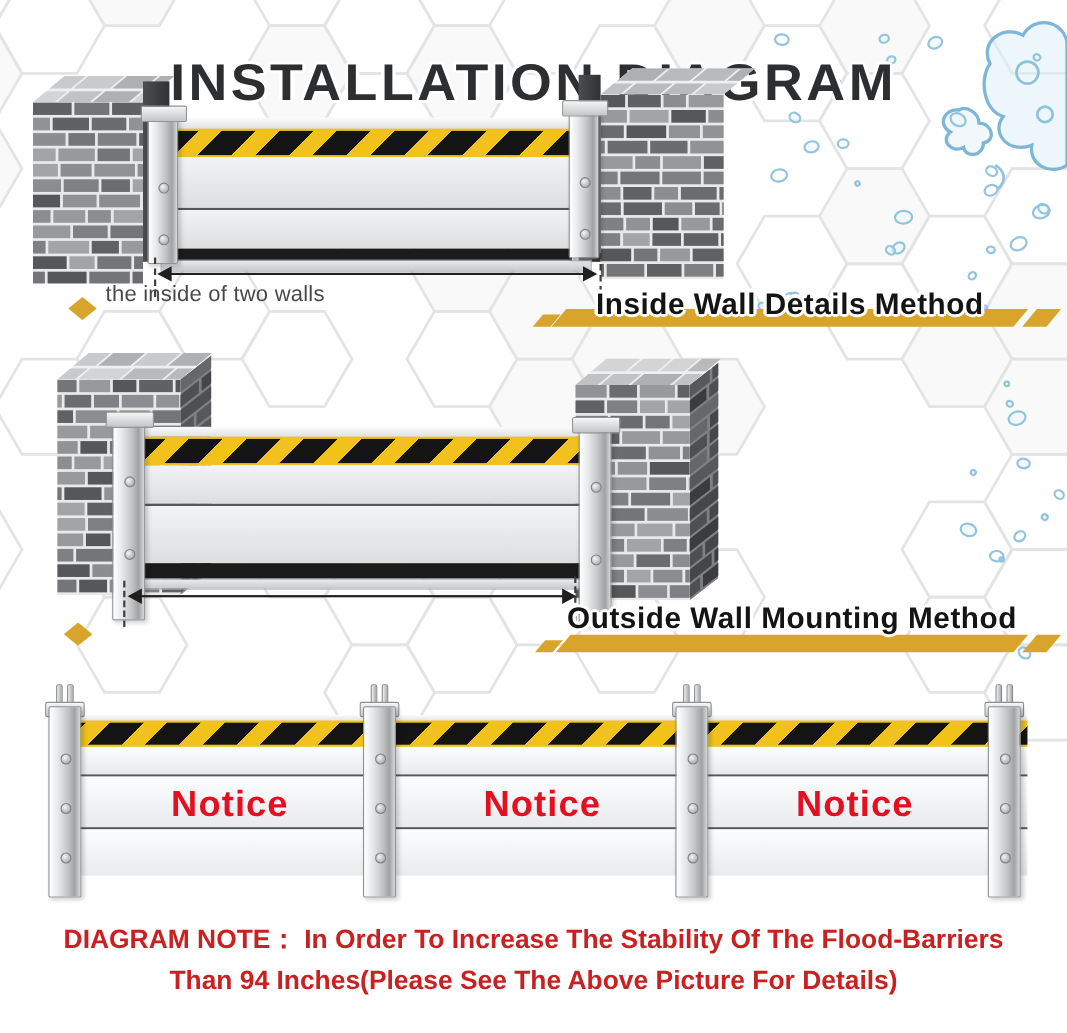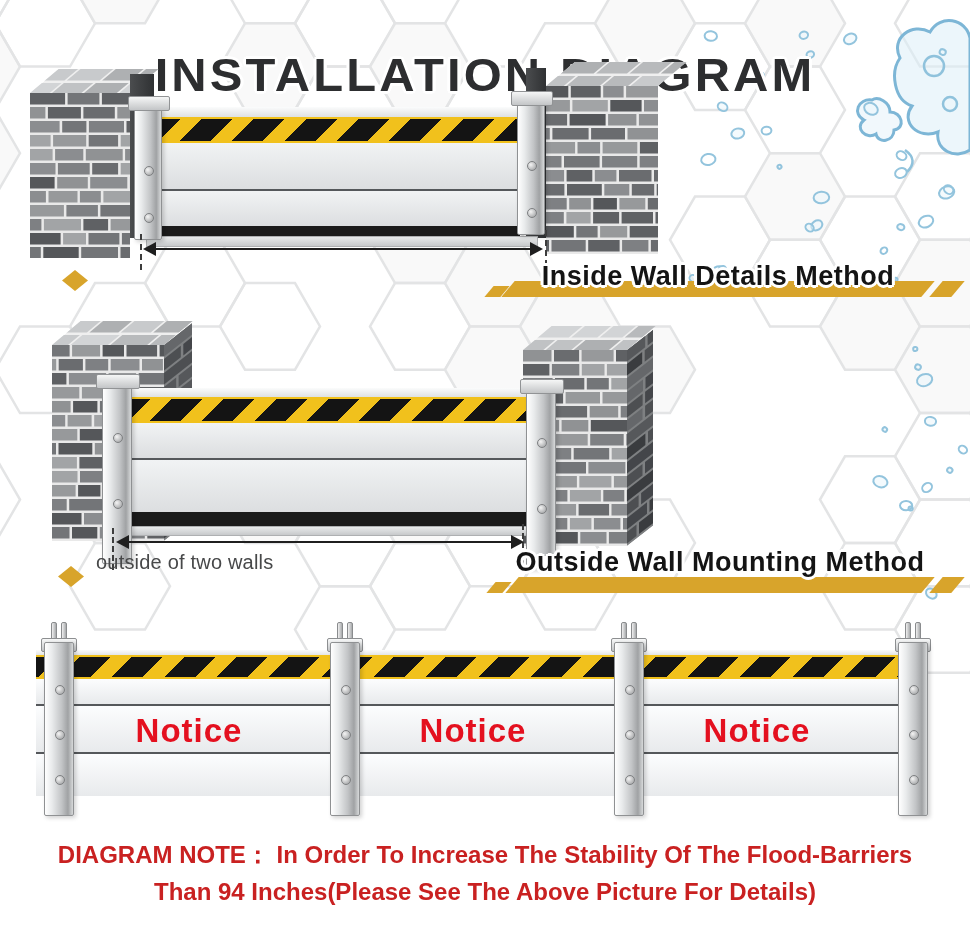--- a/index.html
+++ b/index.html
@@ -354,20 +354,21 @@
     <div class="guide" style="left:545px;top:230px;height:36px"></div>
     <div class="dim" style="left:143px;top:241px;width:400px">
       <span class="ah ah-l"></span>
       <span class="dim-line"></span>
       <span class="ah ah-r"></span>
     </div>
   </div>
 
   <span class="diamond" style="left:62px;top:270px"></span>
   <div class="caption" style="left:96px;top:257px">
+    <div>the inside of two walls</div>
   </div>
   <div class="banner-bar" style="left:489px;top:286px;width:16px;height:11px"></div>
   <div class="banner-bar" style="left:508px;top:281px;width:420px;height:16px"></div>
   <div class="banner-bar" style="left:936px;top:281px;width:22px;height:16px"></div>
   <div class="banner-text" style="left:508px;top:261px;width:420px">Inside Wall Details Method</div>
 
   <div class="abs">
     <div class="wall-top" style="left:52px;top:321px;width:112px;height:24px">
       <svg class="bricks" width="112" height="24">
           <rect width="112" height="24" fill="#efefef"></rect>
@@ -599,28 +600,27 @@
     <div class="guide" style="left:522px;top:524px;height:42px"></div>
     <div class="dim" style="left:116px;top:534px;width:408px">
       <span class="ah ah-l"></span>
       <span class="dim-line"></span>
       <span class="ah ah-r"></span>
     </div>
   </div>
 
   <span class="diamond" style="left:58px;top:566px"></span>
   <div class="caption" style="left:96px;top:551px">
-    <div>outside of two walls</div>
   </div>
   <div class="banner-bar" style="left:491px;top:582px;width:16px;height:11px"></div>
   <div class="banner-bar" style="left:512px;top:577px;width:416px;height:16px"></div>
   <div class="banner-bar" style="left:936px;top:577px;width:22px;height:16px"></div>
   <div class="banner-text" style="left:512px;top:547px;width:416px">Outside Wall Mounting Method</div>
 
-  <div class="abs" style="left:36px;top:650px;width:878px;height:146px">
+  <div class="abs" style="left:56px;top:650px;width:878px;height:146px">
     <div class="rail" style="left:0;top:0;width:878px;height:6px"></div>
     <div class="hazard" style="left:0;top:5px;width:878px;height:24px">
         <div class="hazard-inner"></div>
       </div>
     <div class="board" style="left:0;top:29px;width:878px;height:25px"></div>
     <div class="seam" style="left:0;top:54px;width:878px"></div>
     <div class="board" style="left:0;top:56px;width:878px;height:46px"></div>
     <div class="seam" style="left:0;top:102px;width:878px"></div>
     <div class="board" style="left:0;top:104px;width:878px;height:42px"></div>
     <div class="notice-label" style="left:23px;top:62px">Notice</div>

